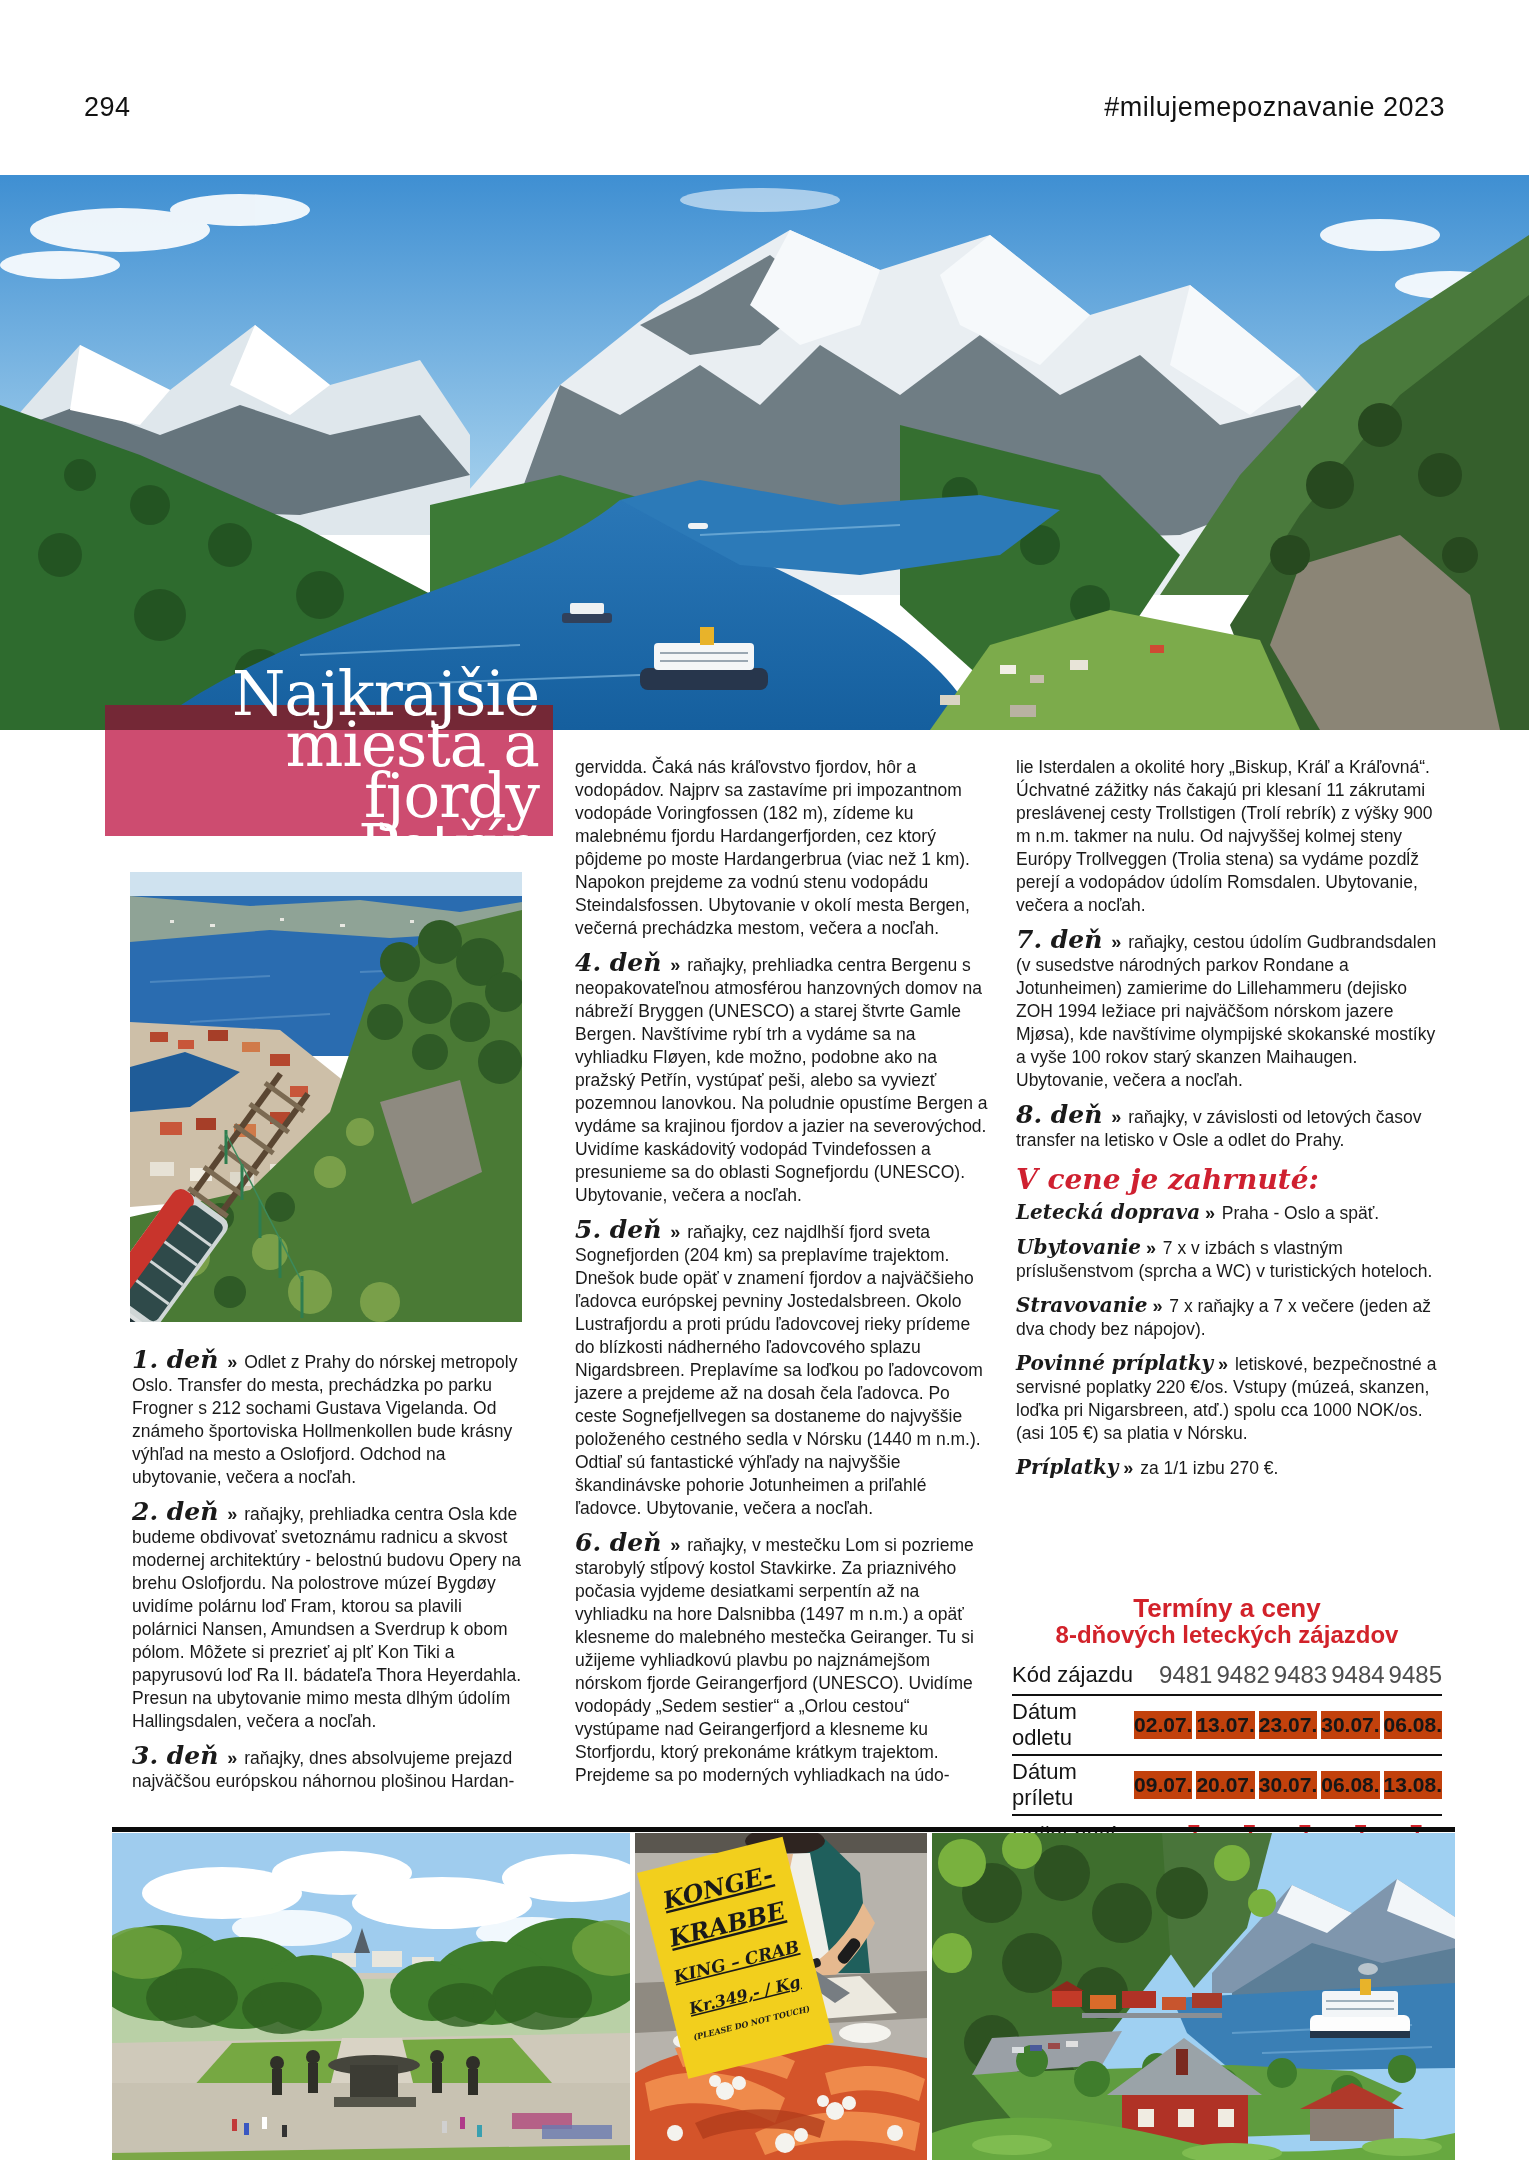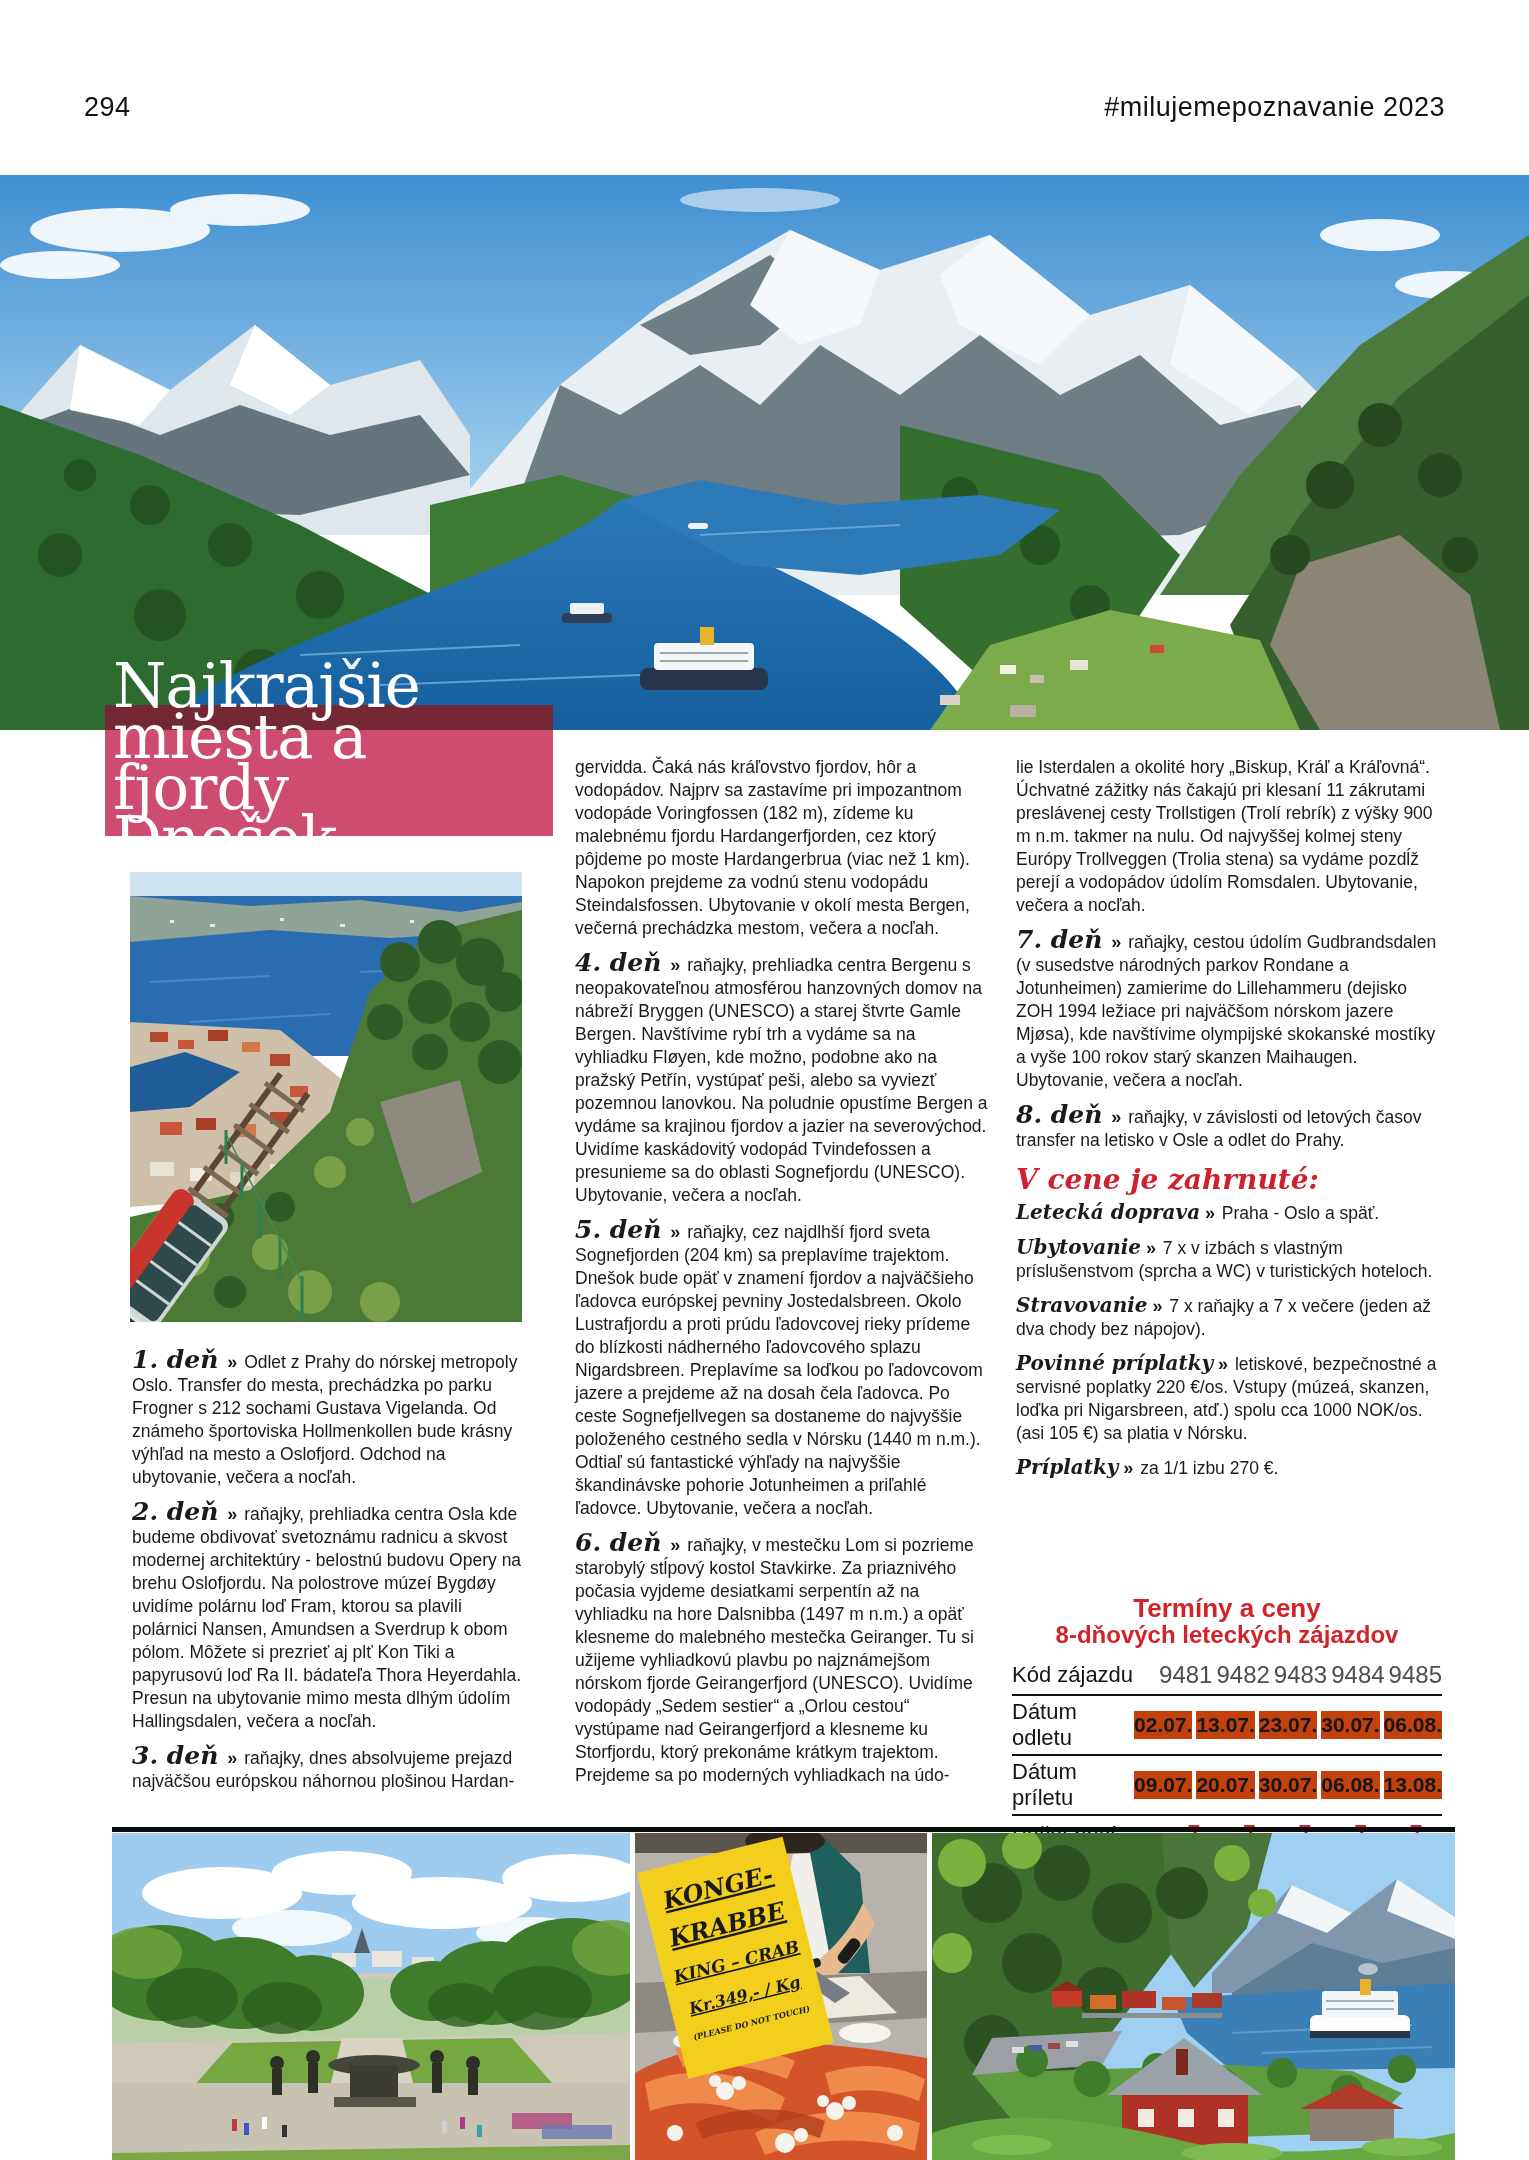--- a/index.html
+++ b/index.html
@@ -9,23 +9,23 @@
   .pagehead{position:absolute;top:92px;left:84px;right:84px;height:34px;
             font-size:27px;letter-spacing:.5px;color:#121212;}
   .pagenum{position:absolute;left:0;top:0;}
   .hashtag{position:absolute;right:0;top:0;}
   
   .hero{position:absolute;left:0;top:175px;width:1529px;height:555px;overflow:hidden;}
   .hero svg{display:block;}
   
   .pinkblock{position:absolute;left:105px;top:705px;width:448px;height:131px;background:#cd4c70;}
   .pinkblock-blend{position:absolute;left:0;top:0;width:100%;height:25px;background:#6d2531;opacity:.92;}
-  .title{position:absolute;left:105px;top:652px;width:418px;margin:8px;z-index:5;
+  .title{position:absolute;left:105px;top:652px;width:418px;margin:16px;z-index:5;
          font-family:"DejaVu Serif",serif;font-weight:400;color:#ffffff;
-         font-size:61px;line-height:51px;letter-spacing:-1px;}
+         font-size:61px;line-height:51px;text-align:right;letter-spacing:-1px;}
   .title span{display:block;}
   
   .bergenphoto{position:absolute;left:130px;top:872px;width:392px;height:450px;overflow:hidden;}
   
   .col{position:absolute;font-size:17.5px;line-height:23px;color:#1a1a1a;}
   .col1{left:132px;top:1348px;width:397px;}
   .col2{left:575px;top:756px;width:415px;}
   .col3{left:1016px;top:756px;width:424px;}
   .col p{margin:0 0 11px 0;}
   .daylabel{font-family:"DejaVu Serif",serif;font-style:italic;font-weight:700;font-size:25px;
@@ -173,21 +173,21 @@
       <rect x="688" y="348" width="20" height="6" rx="3" fill="#f0f3f5"></rect>
     </svg>
   </div>
 
   <div class="pinkblock">
     <div class="pinkblock-blend"></div>
   </div>
   <h1 class="title">
     <span>Najkrajšie</span>
     <span>miesta a fjordy</span>
-    <span>Dnešok</span>
+    <span>Petřín</span>
   </h1>
 
   <div class="bergenphoto">
     <svg width="392" height="450" viewBox="0 0 392 450" xmlns="http://www.w3.org/2000/svg">
       <rect x="0" y="0" width="392" height="32" fill="#cfe2ef"></rect>
       <rect x="0" y="24" width="392" height="160" fill="#2a6cb0"></rect>
       <polygon points="0,24 120,34 230,28 330,40 392,30 392,58 260,66 140,58 0,70" fill="#8fa396"></polygon>
       <g fill="#e8e8e2">
           <rect x="40" y="48" width="4" height="3"></rect>
           <rect x="80" y="52" width="5" height="3"></rect>

